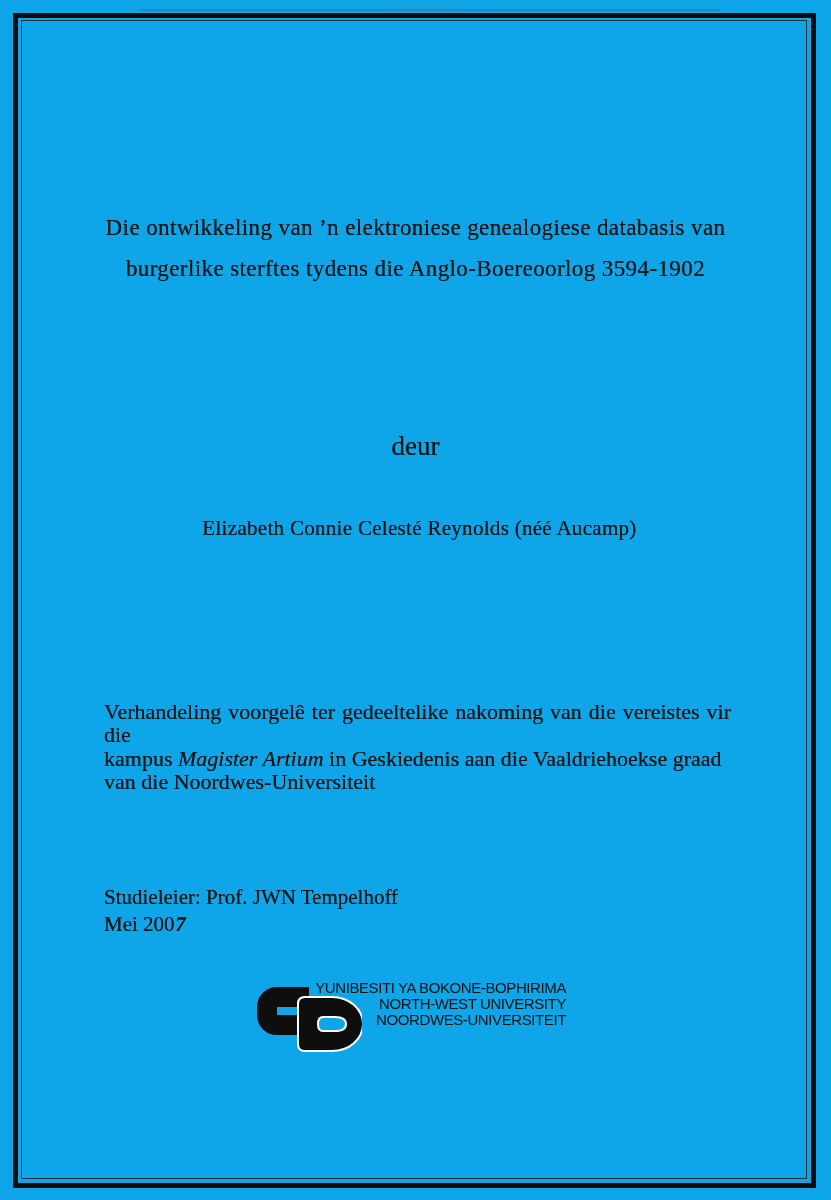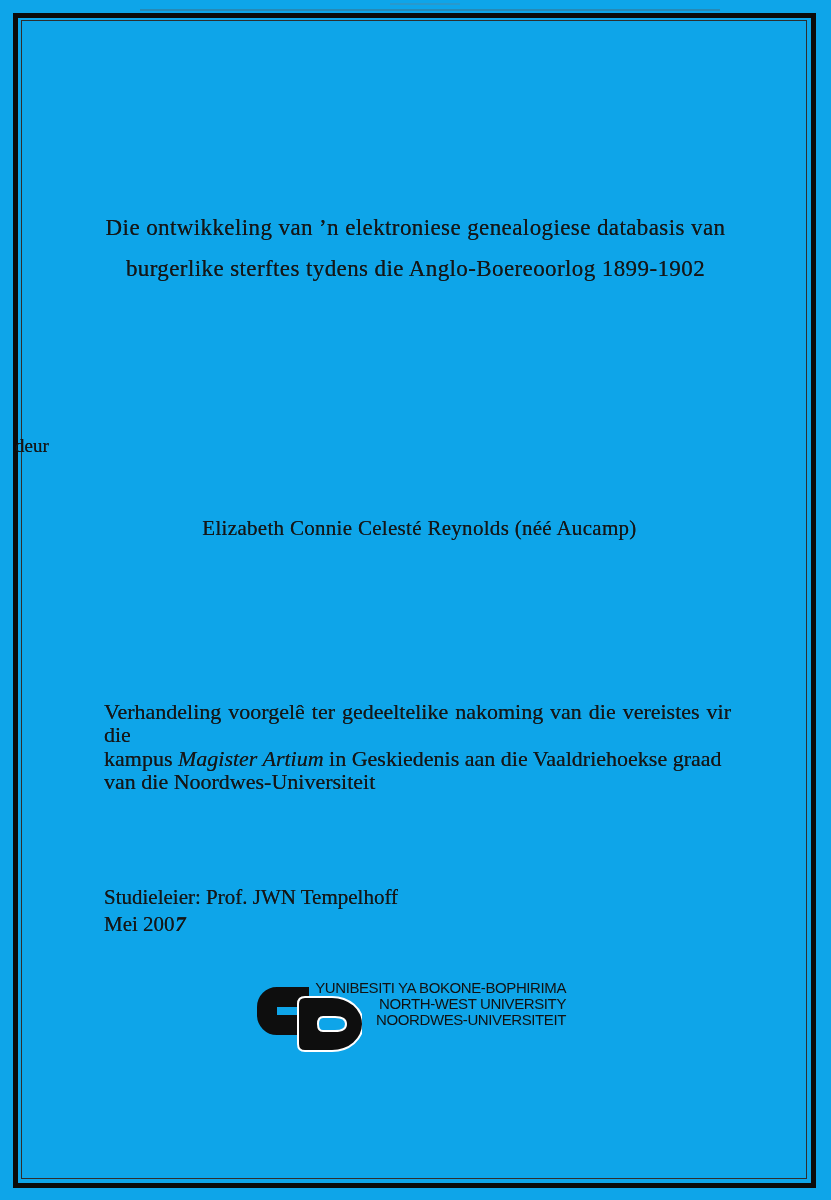--- a/index.html
+++ b/index.html
@@ -11,21 +11,21 @@
   
   .frame-outer{position:absolute;left:13px;top:13px;right:15px;bottom:12px;border:5px solid #0b0b0b;pointer-events:none;}
   .frame-inner{position:absolute;left:21px;top:20px;right:24px;bottom:21px;border:1.5px solid #2e2e2e;pointer-events:none;}
   .smudge-a{position:absolute;top:9px;left:140px;width:580px;height:2px;background:#555;opacity:.35;}
   .smudge-b{position:absolute;top:3px;left:390px;width:70px;height:2px;background:#777;opacity:.25;}
 
   .thesis-title{
     position:absolute;top:207px;left:52px;right:52px;margin:0;
     font-size:23px;line-height:41px;font-weight:normal;text-align:center;letter-spacing:.4px;
   }
-  .byline-deur{position:absolute;top:434px;left:15px;right:0;text-align:left;font-size:19px;line-height:24px;}
+  .byline-deur{position:absolute;top:434px;left:0;right:0;text-align:center;font-size:27px;line-height:24px;}
   .author{position:absolute;top:513px;left:0;right:0;text-align:center;font-size:21px;line-height:30px;letter-spacing:.3px;padding-left:8px;}
 
   .submission{position:absolute;top:700px;left:104px;width:627px;font-size:22px;line-height:23.3px;}
   .submission .justified{text-align:justify;text-align-last:justify;}
   .submission em{font-style:italic;}
 
   .supervisor-block{position:absolute;top:884px;left:104px;font-size:21px;line-height:27px;}
   .digit-seven{display:inline-block;font-weight:bold;transform:skewX(-10deg) translateY(-.5px);}
 
   .logo-mark{position:absolute;left:257px;top:987px;}
@@ -40,21 +40,21 @@
 
 <div class="page">
 
   <div class="smudge-a"></div>
   <div class="smudge-b"></div>
   <div class="frame-outer"></div>
   <div class="frame-inner"></div>
 
   <h1 class="thesis-title ink">
     <div>Die ontwikkeling van ’n elektroniese genealogiese databasis van</div>
-    <div>burgerlike sterftes tydens die Anglo-Boereoorlog 1899-1902</div>
+    <div>burgerlike sterftes tydens die Anglo-Boereoorlog 3594-1902</div>
   </h1>
 
   <div class="byline-deur ink">deur</div>
 
   <div class="author ink">Elizabeth Connie Celesté Reynolds (néé Aucamp)</div>
 
   <div class="submission ink">
     <div class="justified">Verhandeling voorgelê ter gedeeltelike nakoming van die vereistes vir die</div>
     <div><span>kampus </span><em>Magister Artium</em><span> in Geskiedenis aan die Vaaldriehoekse graad</span></div>
     <div>van die Noordwes-Universiteit</div>

